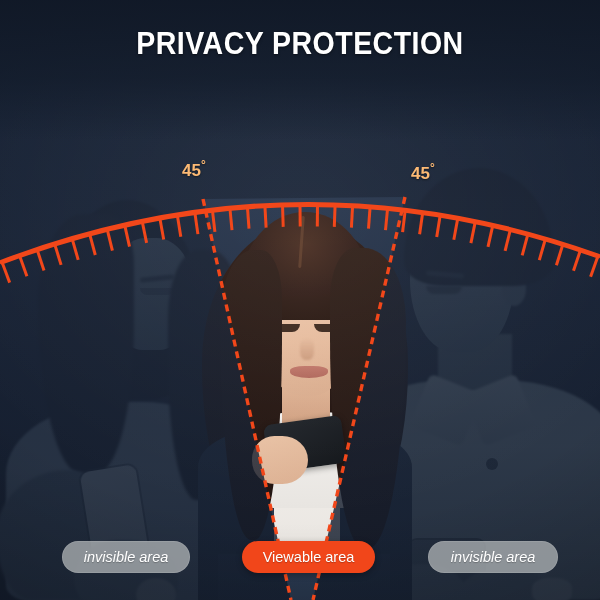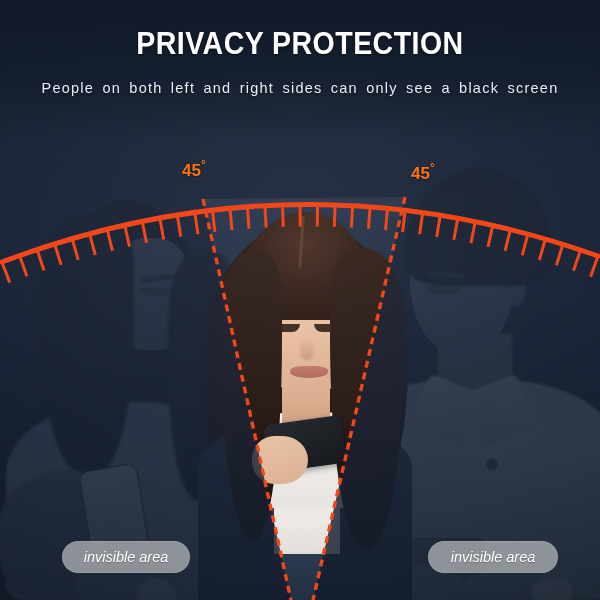--- a/index.html
+++ b/index.html
@@ -281,21 +281,21 @@
     color:#ffffff;font-size:31px;font-weight:700;letter-spacing:.5px;
     transform:scaleX(.92);transform-origin:50% 50%;
     text-shadow:0 1px 3px rgba(0,0,0,.5);
   }
   .subtitle{
     position:absolute;left:0;top:80px;width:600px;text-align:center;
     color:#e9eef5;font-size:14.5px;font-weight:400;letter-spacing:1.25px;
     word-spacing:3px;text-shadow:0 1px 2px rgba(0,0,0,.45);
   }
   .deg{
-    position:absolute;color:#f97316;font-size:17px;font-weight:700;
+    position:absolute;color:#fdba74;font-size:17px;font-weight:700;
     text-shadow:0 1px 2px rgba(0,0,0,.45);
   }
   .deg .sup{font-size:12px;vertical-align:super;}
   .deg-left{left:182px;top:158px;}
   .deg-right{left:411px;top:161px;}
 
   
   .pill{
     position:absolute;height:32px;border-radius:16px;
     display:flex;align-items:center;justify-content:center;
@@ -422,26 +422,28 @@
         <line x1="562.9" y1="244.3" x2="556.4" y2="265.3"></line>
         <line x1="580.5" y1="250.0" x2="573.5" y2="270.8"></line>
         <line x1="598.0" y1="256.0" x2="590.6" y2="276.7"></line>
       </g>
 
     <line x1="203" y1="199" x2="291" y2="600" stroke="#f2471a" stroke-width="3.4" stroke-dasharray="7 5"></line>
     <line x1="405" y1="197" x2="313" y2="600" stroke="#f2471a" stroke-width="3.4" stroke-dasharray="7 5"></line>
   </svg>
 
   <div class="title">PRIVACY PROTECTION</div>
-  <div class="subtitle">People on both left and right sides can only see a black screen</div>
 
   <div class="deg deg-left"><span>45</span><span class="sup">°</span></div>
 
   <div class="deg deg-right"><span>45</span><span class="sup">°</span></div>
 
   <div class="pill pill-grey pill-left">
     <span>invisible area</span>
   </div>
+  <div class="pill pill-orange pill-center">
+    <span>Viewable area</span>
+  </div>
   <div class="pill pill-grey pill-right">
     <span>invisible area</span>
   </div>
 
 </div>
 
 </body></html>

